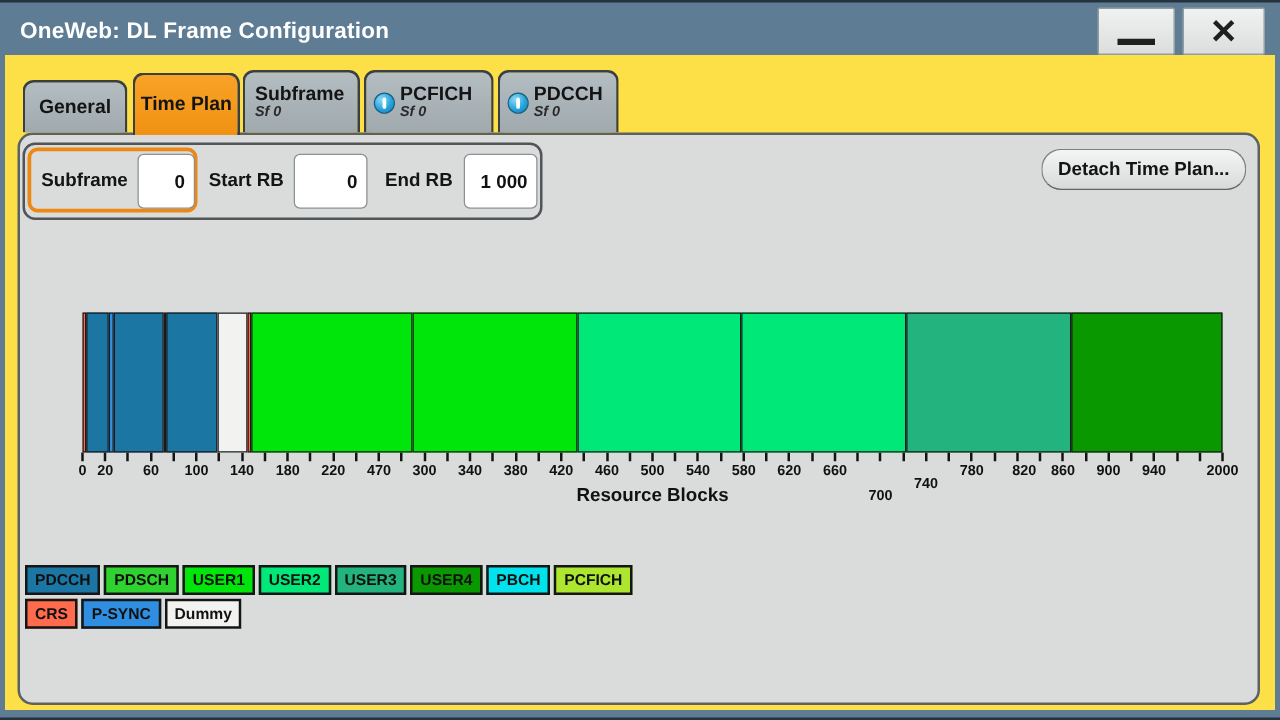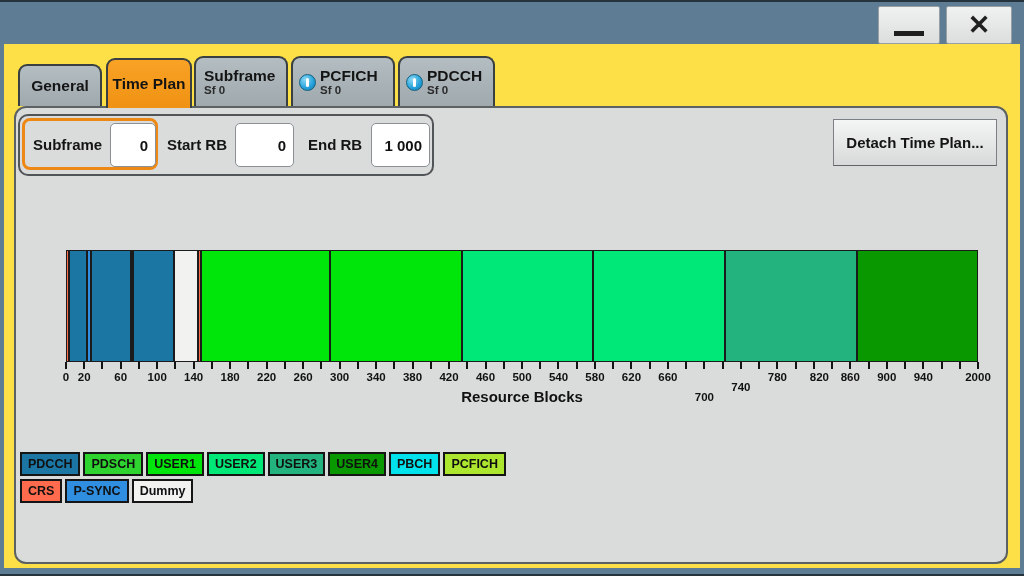--- a/index.html
+++ b/index.html
@@ -17,54 +17,55 @@
   .tab-bar{position:absolute;left:0;top:12px;width:100%;height:50px;z-index:2;}
   .tab{position:absolute;bottom:0;background:linear-gradient(#B4BDC1,#9FA9AE);border:2px solid #3A3F42;border-bottom:none;border-radius:9px 9px 0 0;box-sizing:border-box;display:flex;align-items:center;justify-content:center;cursor:pointer;}
   .tab-general{left:14px;width:84px;height:42px;}
   .tab-time-plan{left:102px;width:86px;height:50px;}
   .tab-subframe{left:190px;width:94px;height:50px;justify-content:flex-start;padding-left:8px;}
   .tab-pcfich{left:287px;width:104px;height:50px;justify-content:flex-start;padding-left:6px;}
   .tab-pdcch{left:394px;width:97px;height:50px;justify-content:flex-start;padding-left:6px;}
   .tab.active{background:linear-gradient(#F9A226,#F09213);bottom:-2px;z-index:3;}
   .tab-label{font-size:15.5px;font-weight:bold;color:#141414;white-space:nowrap;}
   .tab-col{display:flex;flex-direction:column;align-items:flex-start;line-height:1.05;}
-  .tab-sub{font-size:11.5px;font-weight:600;color:#2A2A2A;margin-top:0;}
+  .tab-sub{font-size:11.5px;font-style:italic;font-weight:600;color:#2A2A2A;margin-top:0;}
   .info-icon{width:17px;height:17px;border-radius:50%;background:radial-gradient(circle at 35% 30%,#8ED9F4,#28A4DC 55%,#0F7AB8);border:1px solid #14607E;box-sizing:border-box;margin-right:4px;position:relative;flex:0 0 auto;}
   .info-icon::after{content:"";position:absolute;left:6px;top:3px;width:3px;height:9px;background:#FFFFFF;border-radius:2px;}
   
   .panel{position:absolute;left:10px;top:62px;width:994px;height:458px;border:2px solid #5C6164;border-radius:12px;box-sizing:border-box;background:#D9DCDB;z-index:1;}
   .group{position:absolute;left:2px;top:6px;width:416px;height:62px;border:2px solid #515558;border-radius:10px;box-sizing:border-box;}
   .focus-ring{position:absolute;left:2px;top:2px;width:136px;height:52px;border:3px solid #EE8814;border-radius:8px;box-sizing:border-box;}
   .ctl-label{position:absolute;top:0;height:58px;line-height:58px;font-size:15px;font-weight:bold;color:#141414;white-space:nowrap;}
   .lbl-subframe{left:13px;}
   .lbl-start{left:147px;}
   .lbl-end{left:288px;}
   .num-input{position:absolute;top:7px;height:44px;background:#FFFFFF;border:1px solid #8A9094;border-radius:5px;box-sizing:border-box;display:flex;align-items:center;justify-content:flex-end;padding-right:7px;font-size:15px;font-weight:bold;color:#111;cursor:text;}
   .inp-subframe{left:90px;width:46px;}
   .inp-start{left:215px;width:59px;}
   .inp-end{left:351px;width:59px;}
-  .detach-btn{position:absolute;left:817px;top:11px;width:164px;height:47px;background:linear-gradient(#F4F5F5,#D8DADA);border:1px solid #7A8084;border-bottom-color:#5F6467;border-radius:0;box-sizing:border-box;display:flex;align-items:center;justify-content:center;font-size:15px;font-weight:bold;color:#141414;cursor:pointer;}
+  .detach-btn{position:absolute;left:817px;top:11px;width:164px;height:33px;background:linear-gradient(#F4F5F5,#D8DADA);border:1px solid #7A8084;border-bottom-color:#5F6467;border-radius:16px;box-sizing:border-box;display:flex;align-items:center;justify-content:center;font-size:15px;font-weight:bold;color:#141414;cursor:pointer;}
   
   .chart{position:absolute;left:50px;top:142px;width:912px;height:112px;}
   .seg{position:absolute;top:0;bottom:0;border:1px solid #1B1B1B;box-sizing:border-box;}
   .axis-ticks{position:absolute;left:0;right:0;top:100%;height:8px;}
   .tick{position:absolute;top:0;width:2px;height:7px;margin-left:-1px;background:#141414;}
   .axis-labels{position:absolute;left:0;right:0;top:calc(100% + 9px);height:15px;}
   .tick-label{position:absolute;transform:translateX(-50%);font-size:11.5px;font-weight:bold;color:#111;white-space:nowrap;}
   .axis-title{position:absolute;left:50%;top:calc(100% + 26px);transform:translateX(-50%);font-size:15px;font-weight:bold;color:#111;}
   
   .legend{position:absolute;left:4px;top:344px;}
   .legend-row{display:flex;margin-bottom:3px;}
   .chip{border:2px solid #151515;padding:3px 6px;font-size:12.5px;font-weight:bold;color:#101010;margin-right:3px;white-space:nowrap;}
 </style>
 </head>
 <body>
 
 <div class="window">
   <div class="titlebar">
+    <span class="title-text">OneWeb: DL Frame Configuration</span>
     <div class="win-btn btn-min">
       <div class="min-bar"></div>
     </div>
     <div class="win-btn btn-close">
       <span class="close-x">✕</span>
     </div>
   </div>
 
   <div class="content">
     <div class="tab-bar">
@@ -164,21 +165,21 @@
             <div class="tick" style="left: 100%;"></div>
           </div>
         <div class="axis-labels">
             <span class="tick-label" style="left: 0%;">0</span>
             <span class="tick-label" style="left: 2%;">20</span>
             <span class="tick-label" style="left: 6%;">60</span>
             <span class="tick-label" style="left: 10%;">100</span>
             <span class="tick-label" style="left: 14%;">140</span>
             <span class="tick-label" style="left: 18%;">180</span>
             <span class="tick-label" style="left: 22%;">220</span>
-            <span class="tick-label" style="left: 26%;">260</span>
+            <span class="tick-label" style="left: 26%;">470</span>
             <span class="tick-label" style="left: 30%;">300</span>
             <span class="tick-label" style="left: 34%;">340</span>
             <span class="tick-label" style="left: 38%;">380</span>
             <span class="tick-label" style="left: 42%;">420</span>
             <span class="tick-label" style="left: 46%;">460</span>
             <span class="tick-label" style="left: 50%;">500</span>
             <span class="tick-label" style="left: 54%;">540</span>
             <span class="tick-label" style="left: 58%;">580</span>
             <span class="tick-label" style="left: 62%;">620</span>
             <span class="tick-label" style="left: 66%;">660</span>

